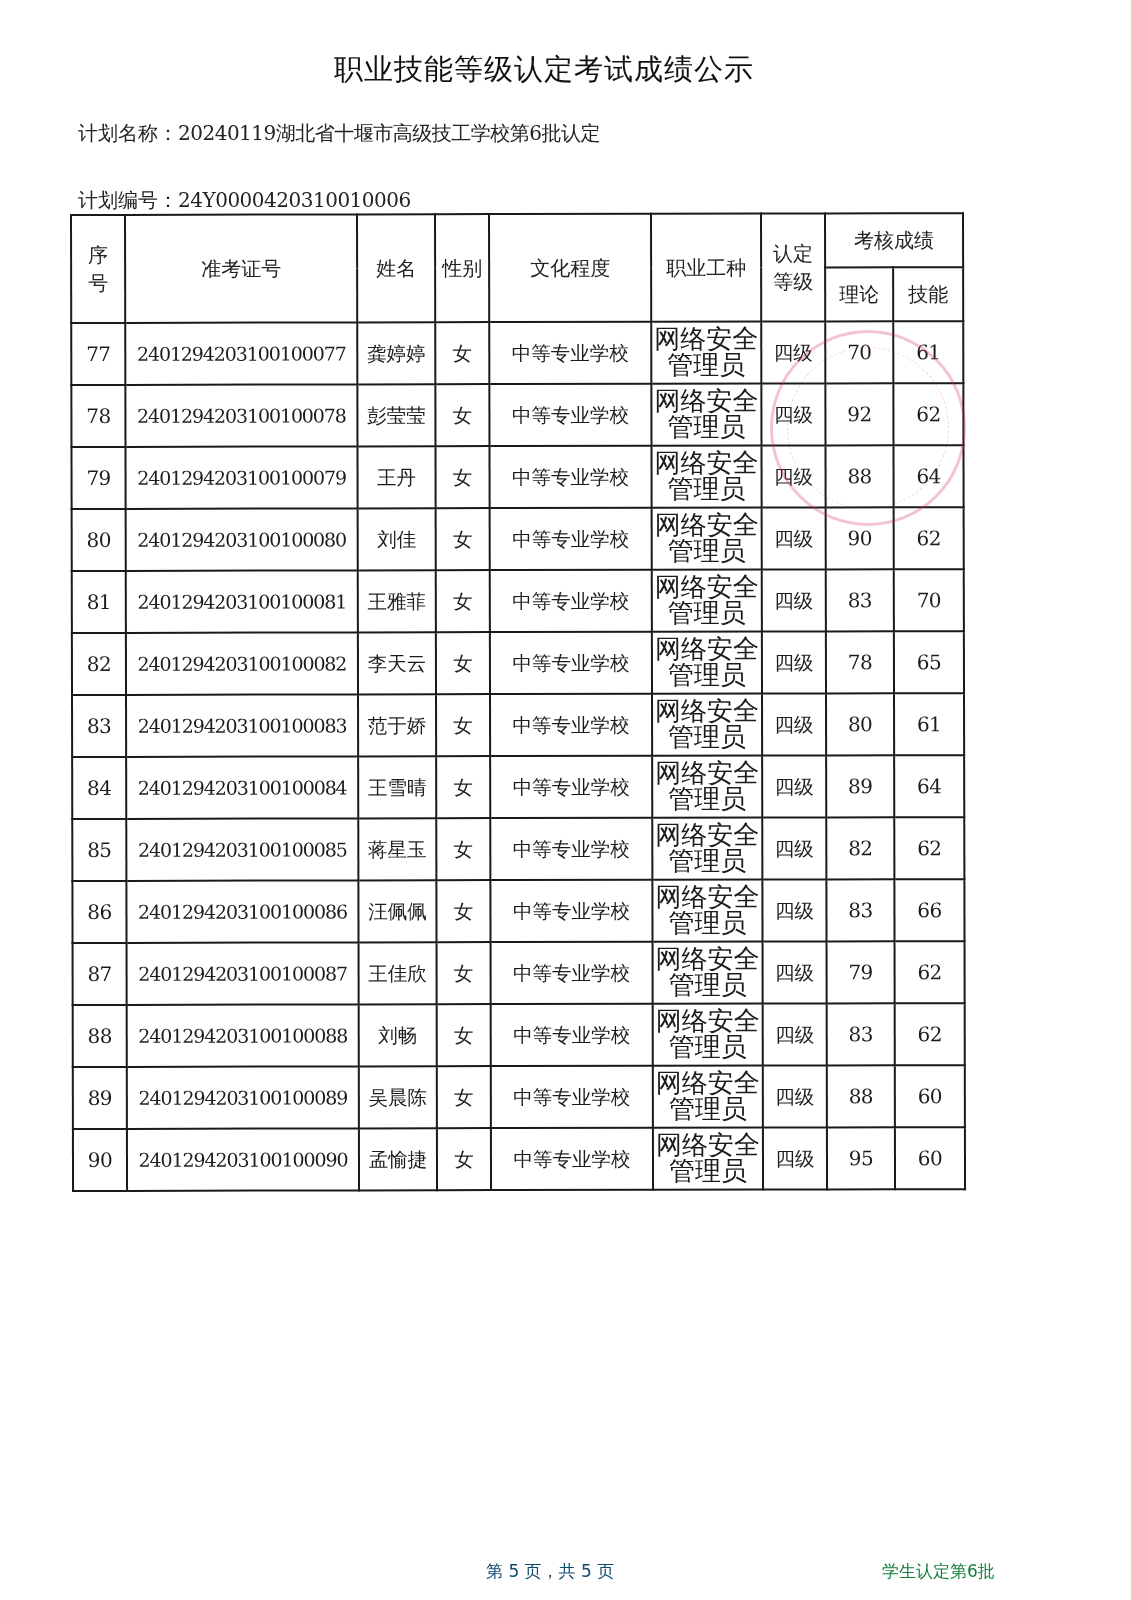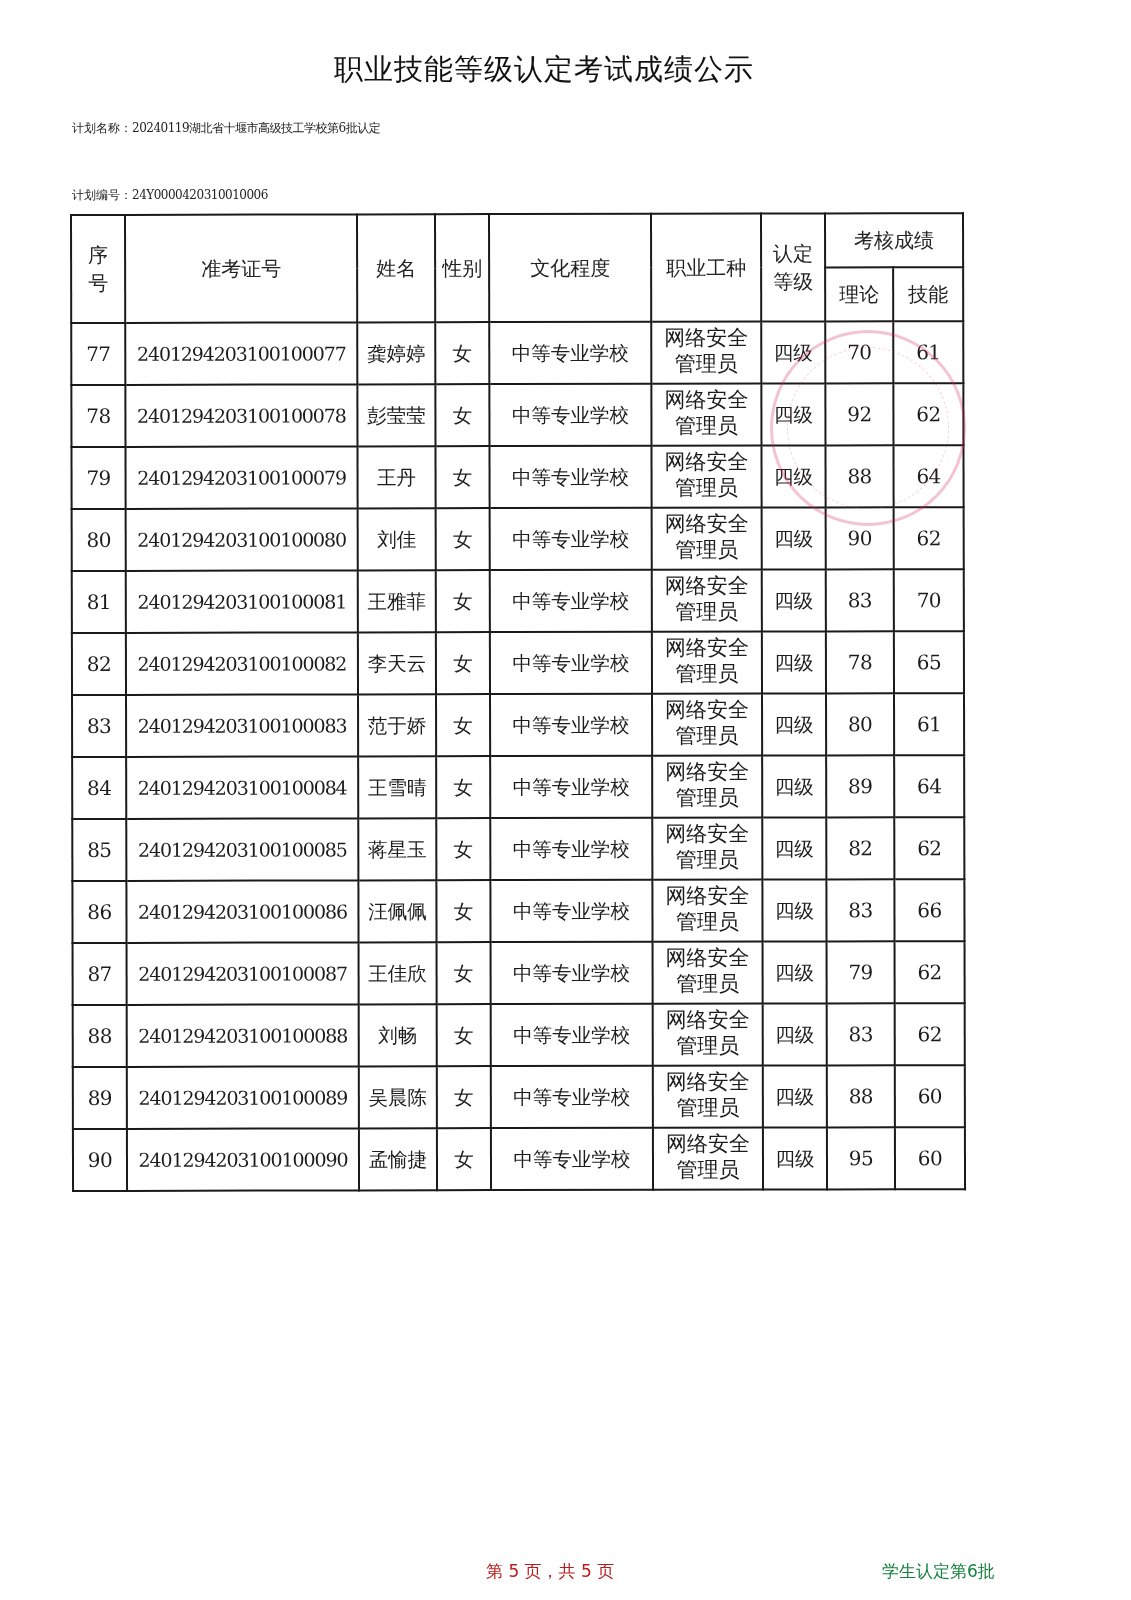--- a/index.html
+++ b/index.html
@@ -7,21 +7,21 @@
     width: 1131px; height: 1600px; position: relative; overflow: hidden;
     font-family: "DejaVu Serif", "Liberation Serif", serif;
     color: #1c1c1c;
   }
   .title {
     position: absolute; left: 0; top: 50px; width: 1040px;
     text-align: center; font-size: 29px; letter-spacing: 1px;
     font-family: "DejaVu Sans", "Liberation Sans", sans-serif; color: #111; padding-left: 24px;
   }
   .meta {
-    position: absolute; left: 72px; font-size: 12px; color: #222;
+    position: absolute; left: 78px; font-size: 20px; color: #222;
     font-family: "DejaVu Sans", "Liberation Sans", sans-serif;
   }
   .meta .val { font-family: "DejaVu Serif", "Liberation Serif", serif; letter-spacing: -0.5px; }
   .meta.name { top: 120px; }
   .meta.code { top: 175px; margin-top: 12px; }
 
   table.grid {
     position: absolute; left: 70px; top: 214px;
     border-collapse: collapse; table-layout: fixed;
     width: 892px;
@@ -33,36 +33,36 @@
   }
   table.grid th {
     font-family: "DejaVu Sans", "Liberation Sans", sans-serif; font-size: 20px; color: #222;
   }
   th.sub { font-size: 17px; height: 52px; }
   th.top-score { height: 52px; }
   td { height: 60px; font-size: 20px; }
   td.num { font-family: "DejaVu Serif", "Liberation Serif", serif; letter-spacing: -0.6px; margin-top: 48px; }
   td.id { font-family: "DejaVu Serif", "Liberation Serif", serif; font-size: 19px; letter-spacing: -1.1px; }
   td.cn { font-family: "DejaVu Sans", "Liberation Sans", sans-serif; font-size: 19.5px; margin-top: 12px; }
-  td.job { font-family: Liberation Mono, monospace; font-size: 21px; line-height: 26px; }
+  td.job { font-family: Liberation Serif, serif; font-size: 26px; line-height: 26px; }
   .stack { line-height: 28px; display: inline-block; }
 
   .stamp {
     position: absolute; left: 770px; top: 330px; width: 190px; height: 190px;
     border-radius: 50%; border: 3px solid rgba(214, 40, 90, 0.28);
     pointer-events: none;
   }
   .stamp::after {
     content: ""; position: absolute; left: 14px; top: 14px; right: 14px; bottom: 14px;
     border-radius: 50%; border: 1px dashed rgba(214, 40, 90, 0.22);
   }
 
   .footer-page {
     position: absolute; top: 1560px; left: 486px; font-size: 17px;
-    font-family: "DejaVu Sans", "Liberation Sans", sans-serif; color: #b91c1c;
+    font-family: "DejaVu Sans", "Liberation Sans", sans-serif; color: #0c4a6e;
   }
   .footer-batch {
     position: absolute; top: 1560px; left: 882px; font-size: 17px;
     font-family: "DejaVu Sans", "Liberation Sans", sans-serif; color: #15803d;
   }
 </style>
 </head>
 <body>
 
 <div class="title">职业技能等级认定考试成绩公示</div>

